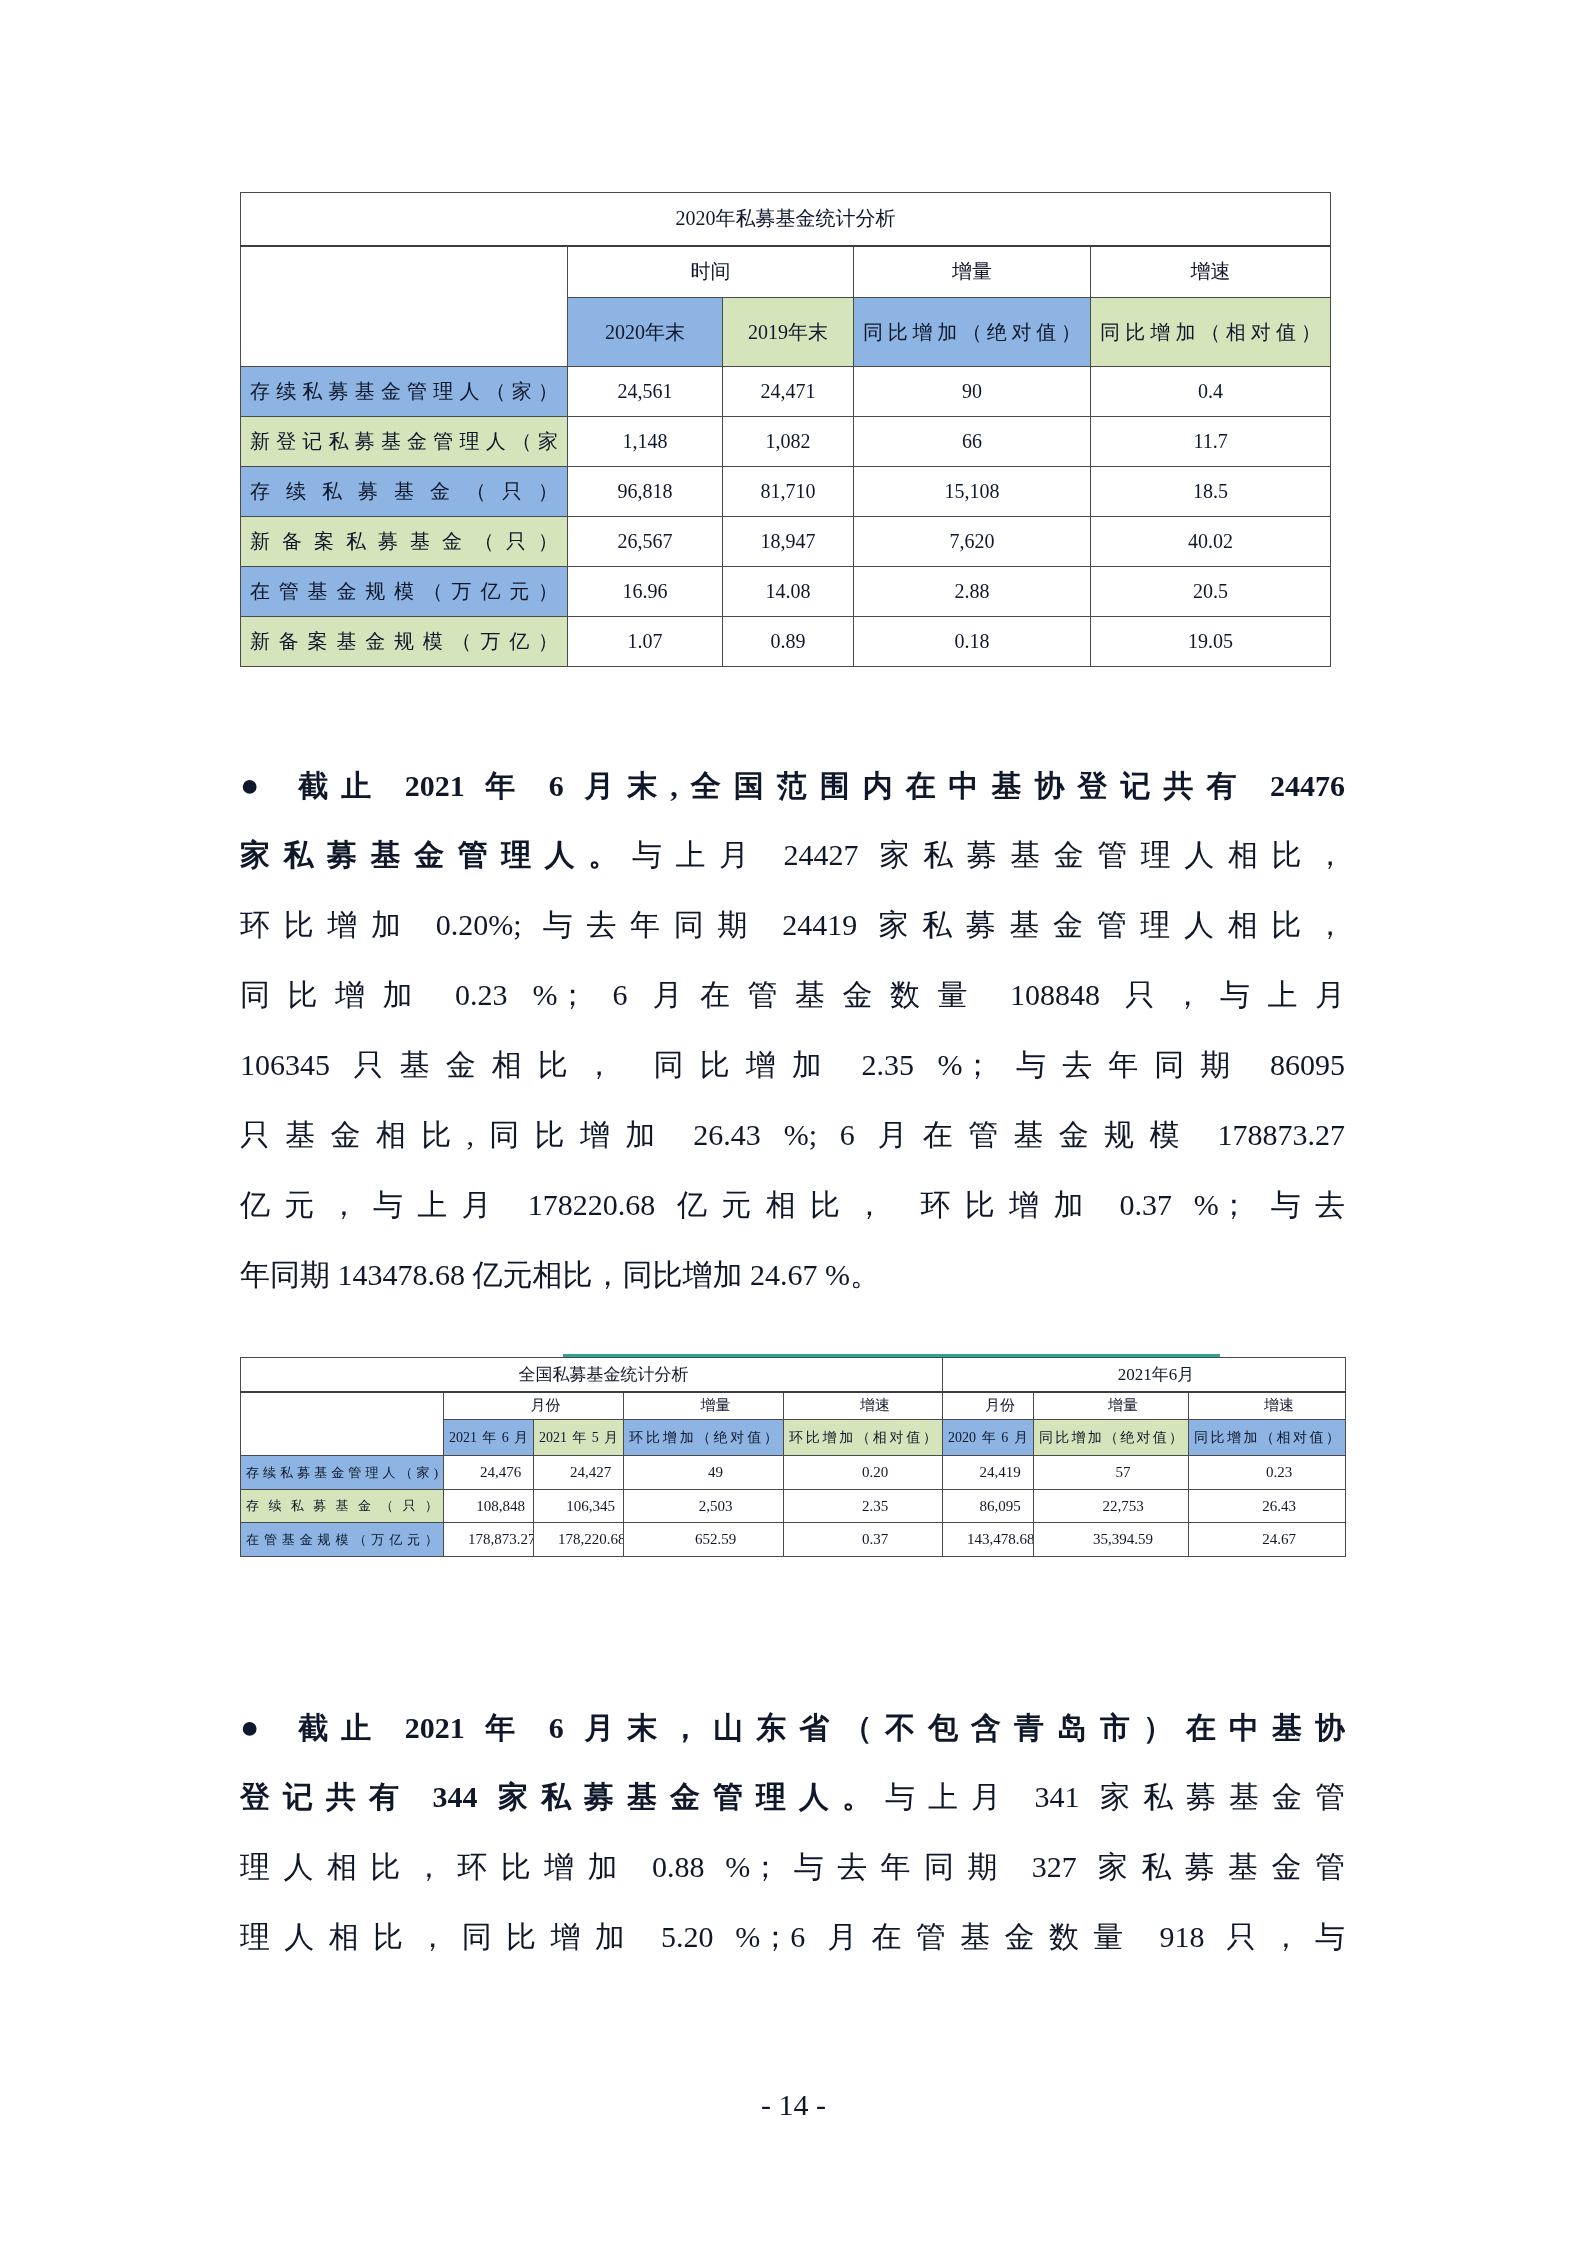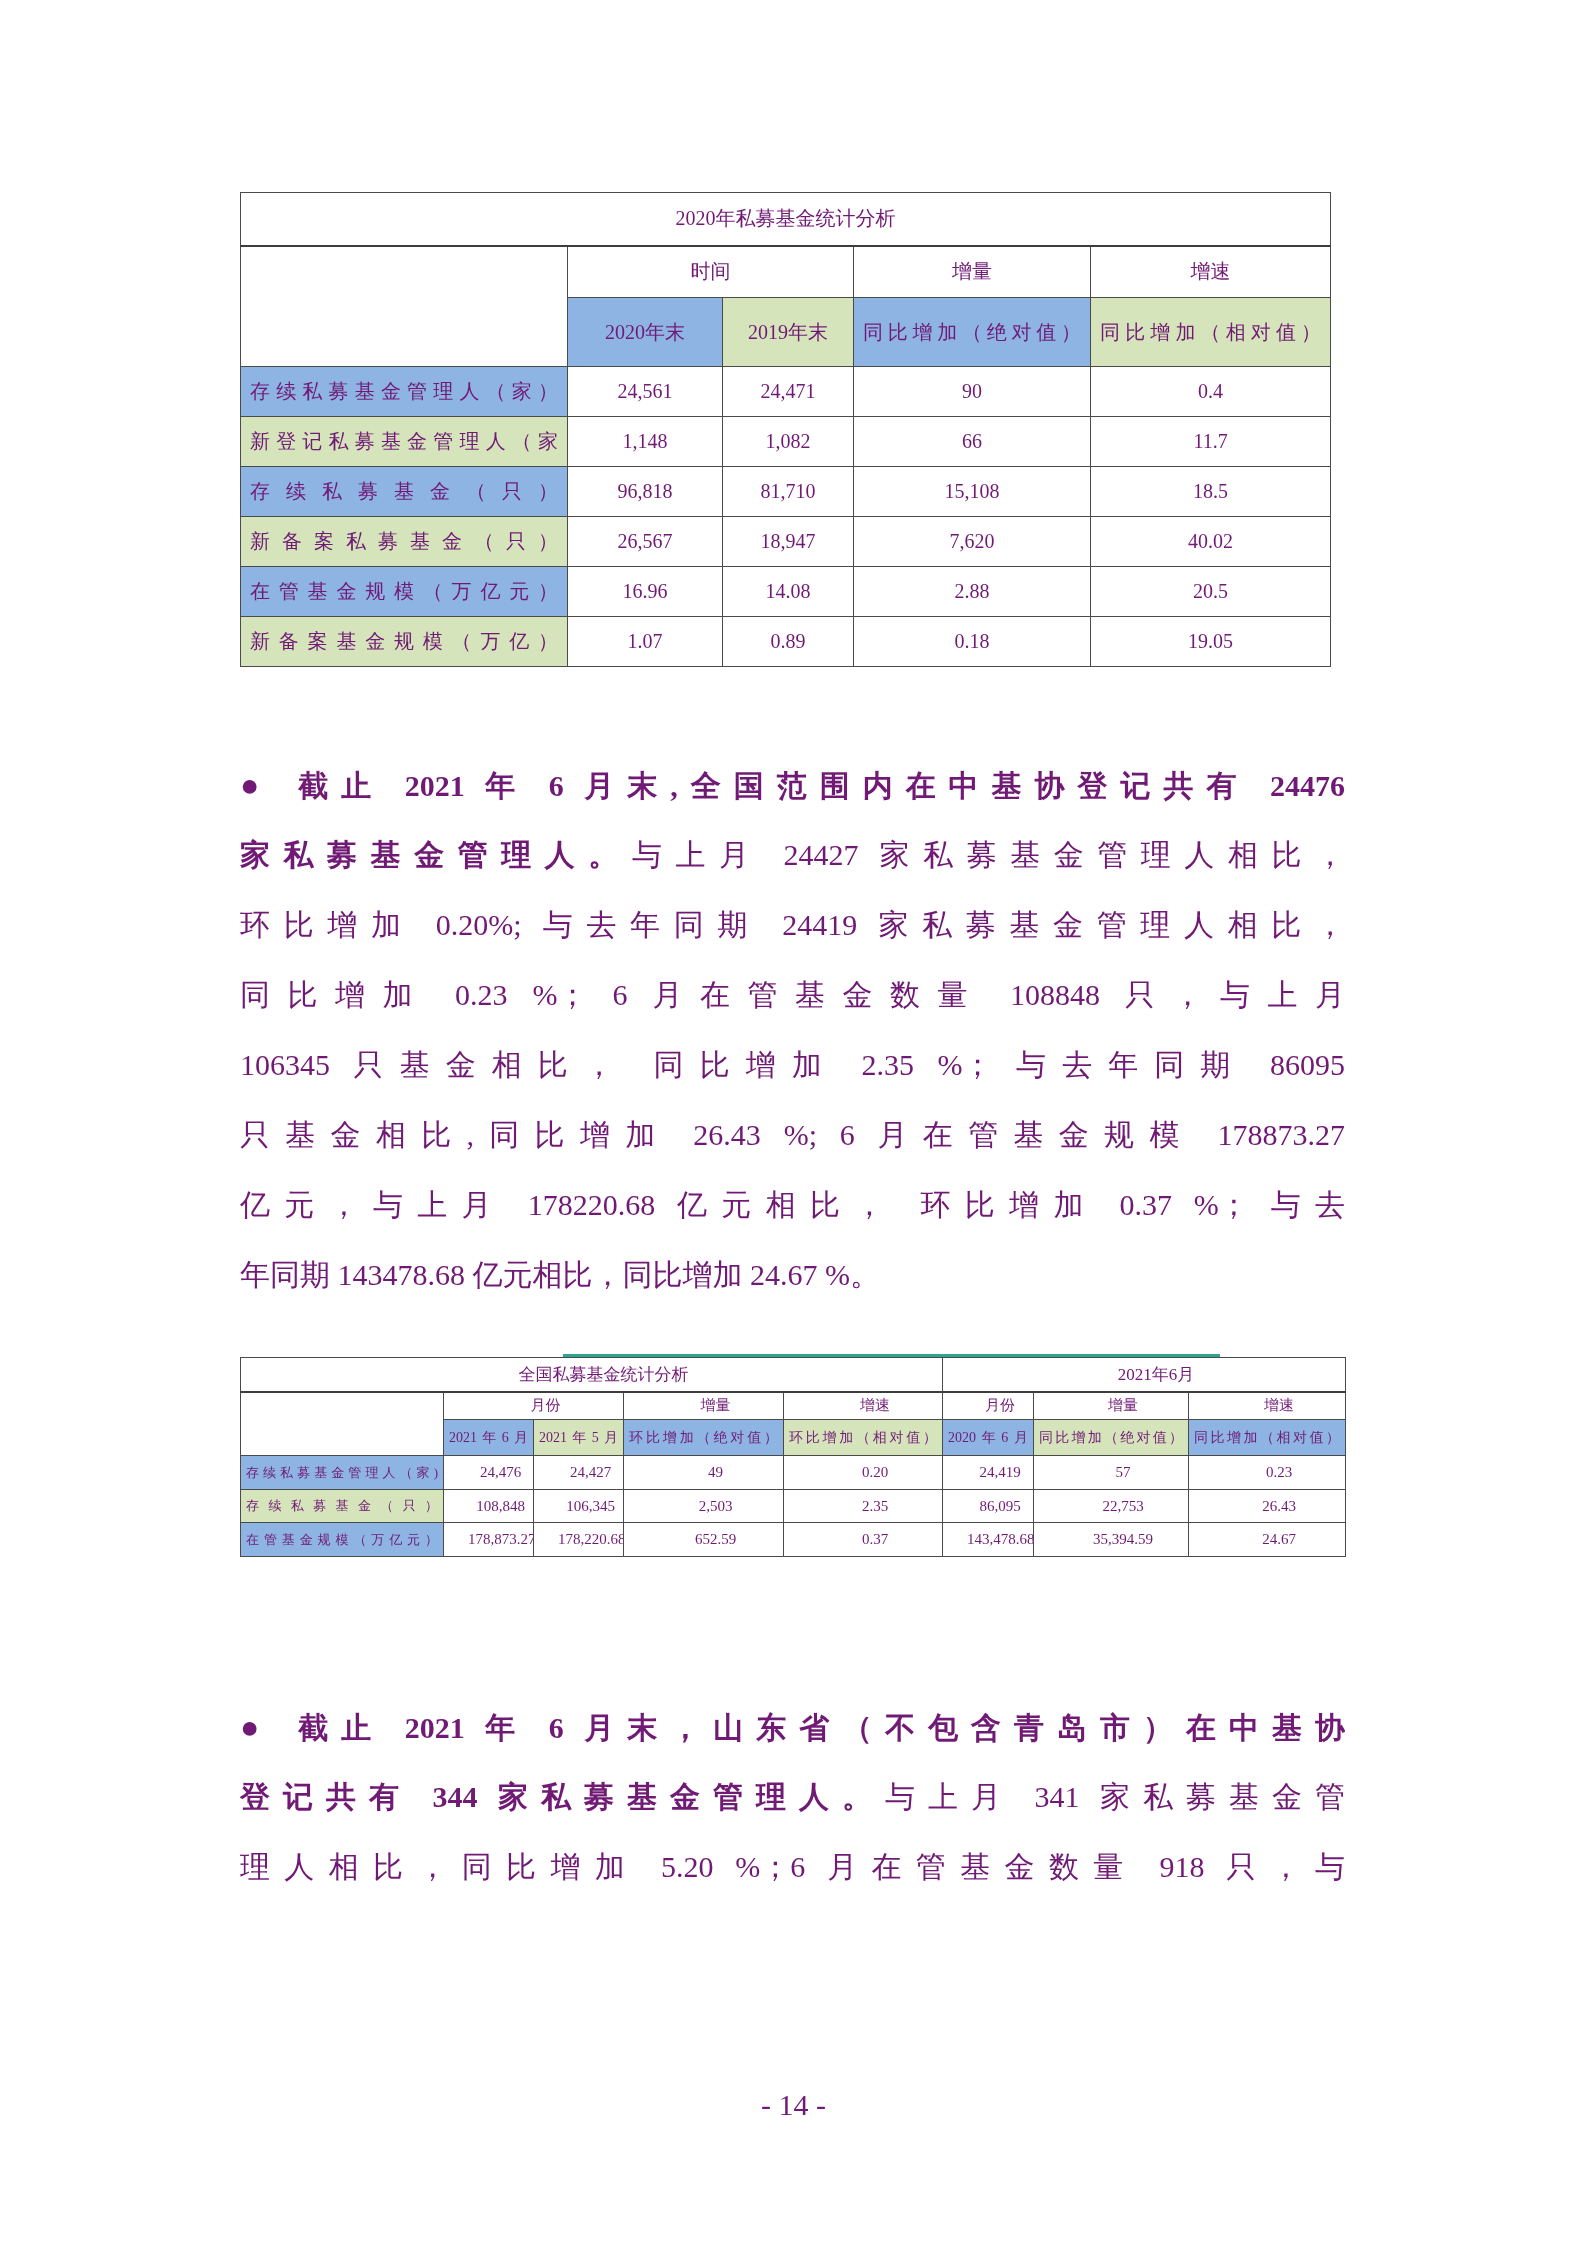--- a/index.html
+++ b/index.html
@@ -1,18 +1,18 @@
 <!DOCTYPE html>
 <html><head>
 <meta charset="utf-8">
 <style>
   html,body{margin:0;padding:0;background:#ffffff;}
   .page{
     position:relative;width:1587px;height:2245px;margin:0 auto;
-    background:#ffffff;color:#701a75;
+    background:#ffffff;color:#0f172a;
     font-family:"Liberation Serif", serif;
     overflow:hidden;
   }
   
   table{border-collapse:collapse;table-layout:fixed;position:absolute;background:#fff;}
   td{border:1px solid #4a4a4a;overflow:hidden;vertical-align:middle;padding:0;}
   #table1{left:240px;top:192px;width:1090px;}
   #table2{left:240px;top:1357px;width:1105px;}
   #table1 td{font-size:20px;}
   #table2 td{font-size:15px;padding-left:24px;}
@@ -191,18 +191,19 @@
       <td class="c">24.67</td>
     </tr>
   </tbody>
     </table>
 
   <div class="para" id="para2">
     <div class="pline">
       <span class="bullet">●</span><span class="b">截止 2021 年 6 月末，山东省（不包含青岛市）在中基协</span><span></span>
     </div>
     <div class="pline"><span class="b">登记共有 344 家私募基金管理人。</span><span>与上月 341 家私募基金管</span></div>
+    <div class="pline"><span>理人相比，环比增加 0.88 %；与去年同期 327 家私募基金管</span></div>
     <div class="pline"><span>理人相比，同比增加 5.20 %；6 月在管基金数量 918 只，与</span></div>
   </div>
 
   <div class="footer">- 14 -</div>
 
 </div>
 
 </body></html>

